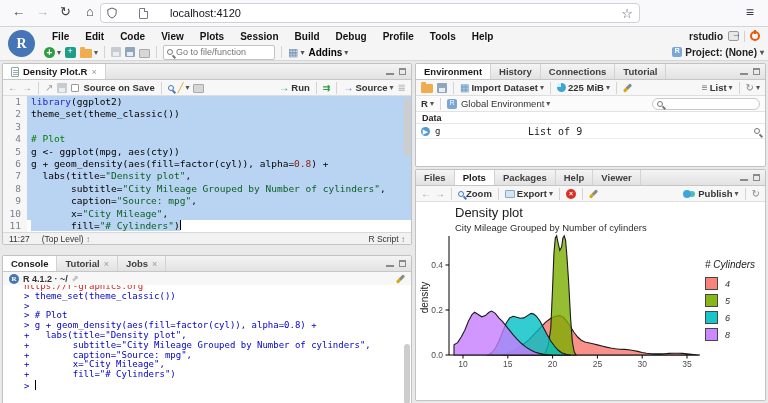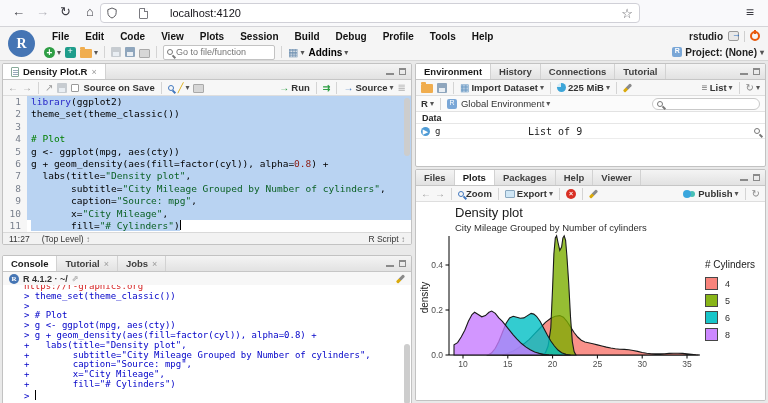--- a/index.html
+++ b/index.html
@@ -117,21 +117,21 @@
   .export-ic { width:10px; height:8px; background:#cfe6f5; border:1px solid #8aa8c0; border-radius:1px; }
   .removeplot-ic { width:10px; height:10px; border-radius:50%; background:#d93025; color:#fff; font-size:7px; line-height:10px; text-align:center; font-weight:bold; }
   .publish-ic { width:8px; height:8px; border-radius:50%; background:#3aa6dd; box-shadow:5px 0 0 -1px #49c0b6; margin-right:5px; }
   .plot-area { position:absolute; left:0; right:0; top:32px; bottom:0; background:#fff; }
   .plot-title { position:absolute; left:39px; top:3px; font-size:13px; color:#1a1a1a; }
   .plot-subtitle { position:absolute; left:39px; top:20px; font-size:9.5px; color:#2e2e2e; }
   #plot-svg { position:absolute; left:0; top:30px; }
   .x-label { position:absolute; left:33px; top:167px; width:251px; text-align:center; font-size:10px; color:#1a1a1a; }
   .y-label { position:absolute; left:-22px; top:90px; width:60px; text-align:center; transform:rotate(-90deg); font-size:10px; color:#1a1a1a; }
   .plot-caption { position:absolute; right:67px; top:197px; font-size:11px; color:#2e2e2e; }
-  .legend { position:absolute; left:289px; top:57px; }
+  .legend { position:absolute; left:289px; top:57px;font-style:italic; }
   .legend-title { font-size:10px; color:#1a1a1a; margin-bottom:5px; }
   .legend-item { display:flex; align-items:center; height:17px; gap:7px; }
   .legend-swatch { width:13px; height:13px; border:1px solid #333; }
   .legend-label { font-size:9px; color:#2e2e2e; }
 </style>
 </head>
 <body>
 
 <div class="screen">
 
@@ -292,21 +292,20 @@
       <span class="rball">R</span>
       <span>R 4.1.2 · ~/</span>
       <span class="linkout-ic">⇗</span>
       <span class="broom" style="margin-left:auto"></span>
     </div>
     <div class="console-body" id="console-lines">
         <div class="con-line con-err" style="margin-top:-3px">https://r-graphics.org</div>
         <div class="con-line con-in">&gt; theme_set(theme_classic())</div>
         <div class="con-line con-in">&gt;</div>
         <div class="con-line con-in">&gt; # Plot</div>
-        <div class="con-line con-in">&gt; g &lt;- ggplot(mpg, aes(cty))</div>
         <div class="con-line con-in">&gt; g + geom_density(aes(fill=factor(cyl)), alpha=0.8) +</div>
         <div class="con-line con-in">+   labs(title="Density plot",</div>
         <div class="con-line con-in">+        subtitle="City Mileage Grouped by Number of cylinders",</div>
         <div class="con-line con-in">+        caption="Source: mpg",</div>
         <div class="con-line con-in">+        x="City Mileage",</div>
         <div class="con-line con-in">+        fill="# Cylinders")</div>
         <div class="con-line con-in">&gt; <span class="text-caret"></span></div>
       </div>
     <div class="con-scroll"></div>
   </div>

